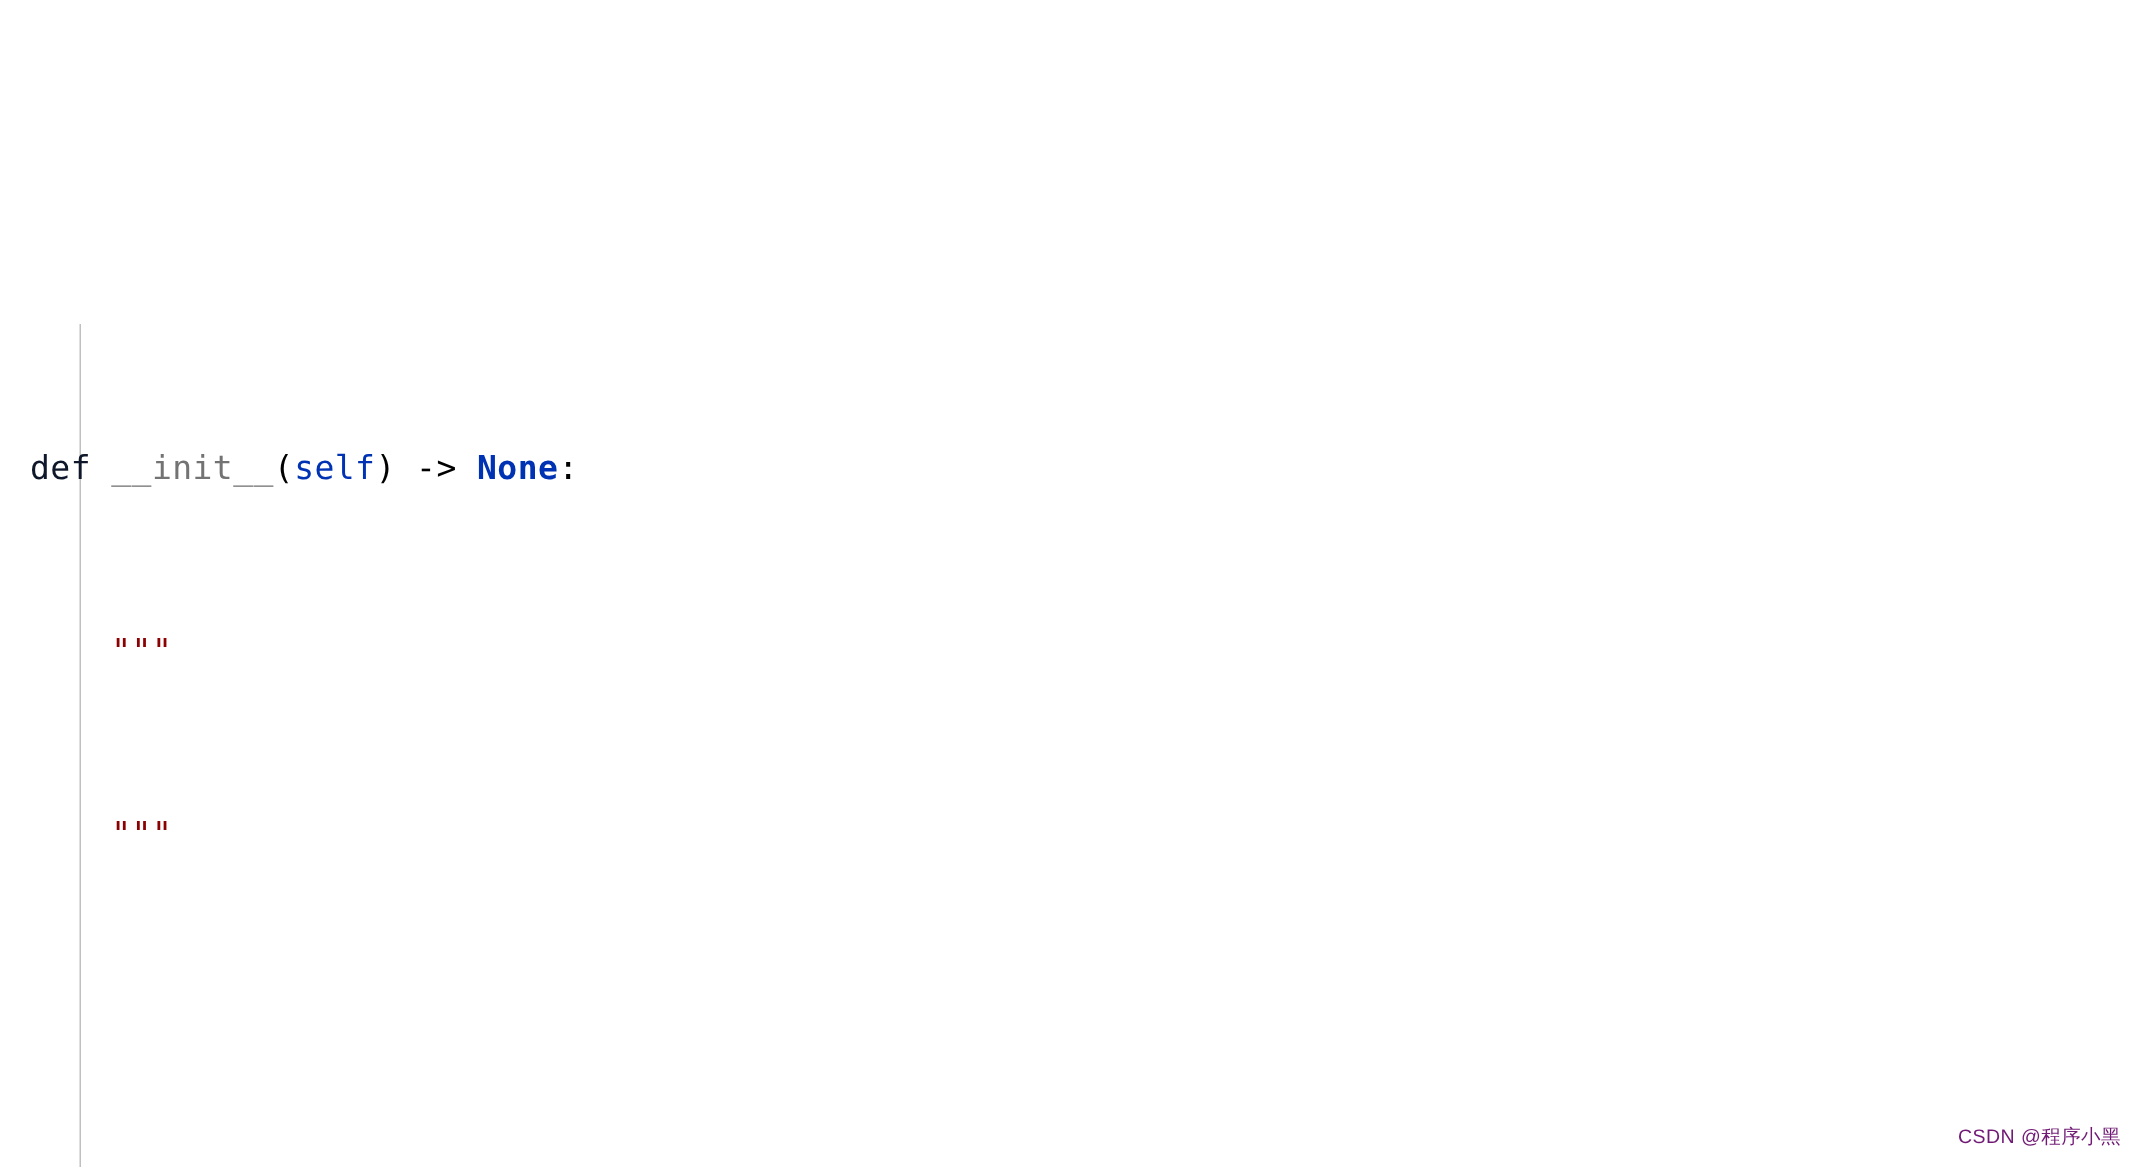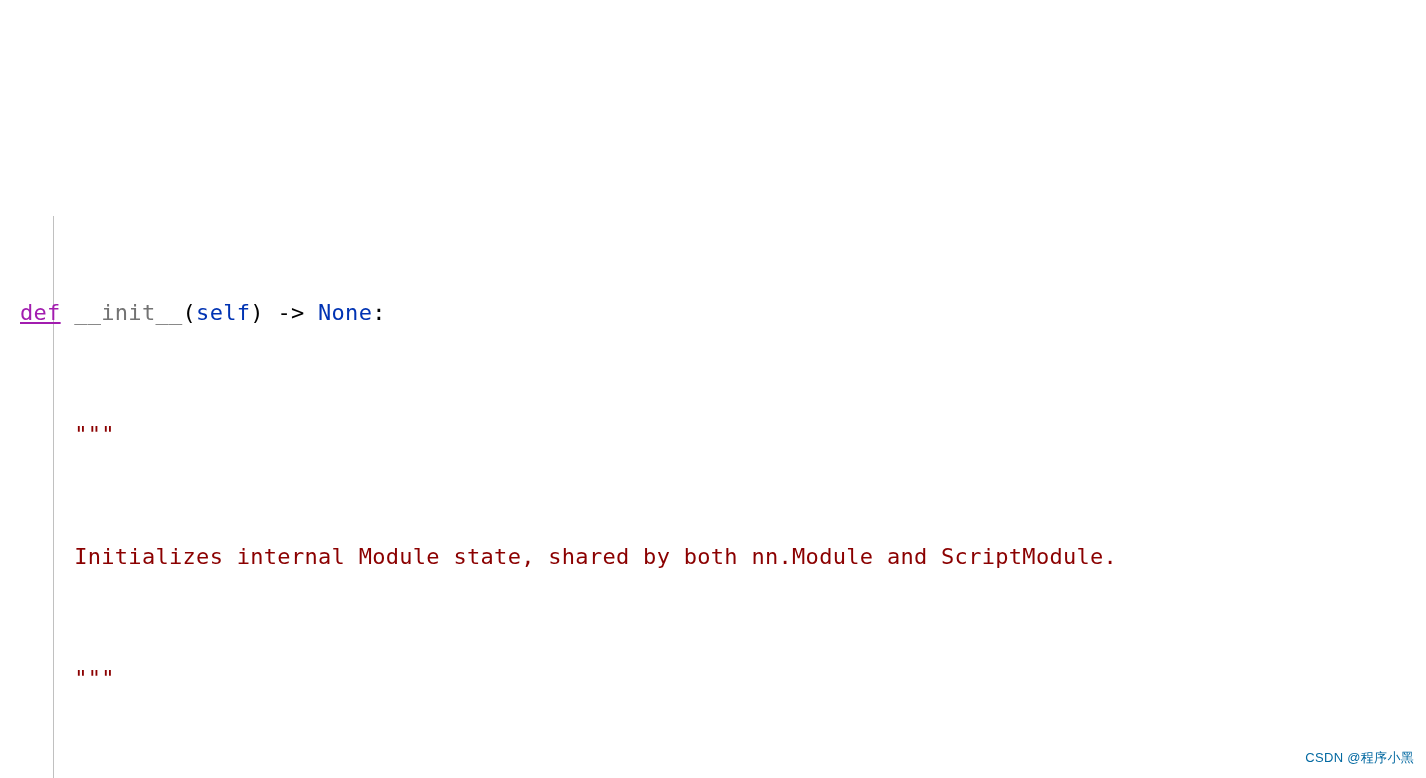--- a/index.html
+++ b/index.html
@@ -24,44 +24,43 @@
       position: absolute;
       left: 33px;
       top: 45px;
       bottom: 0;
       width: 1px;
       background: #c0c0c0;
     }
     .line {
       position: relative;
     }
-    .kw { color: #a21caf; font-weight: 500; text-decoration: underline; }
+    .kw { color: #0f172a; font-weight: 500; }
     .def { color: #737373; }
     .comment { color: #8b0000; }
     .self { color: #0033b3; text-align: center; }
-    .builtin { color: #0033b3; }
+    .builtin { color: #0033b3; font-weight: bold; }
     .watermark {
       position: fixed;
       bottom: 8px;
       right: 12px;
       font-size: 13px;
-      color: #0369a1;
+      color: #701a75;
       font-family: sans-serif;
     }
   </style>
 </head>
 <body>
 
 
 
 <div class="code-container">
   <div class="guide-line"></div>
   <div class="line"><span class="kw">def</span> <span class="def">__init__</span><span>(</span><span class="self">self</span><span>) -&gt; </span><span class="builtin">None</span><span>:</span></div>
   <div class="line">    <span class="comment">"""</span></div>
-  <div class="line">    <span class="comment">Initializes internal Module state, shared by both nn.Module and ScriptModule.</span></div>
   <div class="line">    <span class="comment">"""</span></div>
   
   
   
   
   
   
   
   
   

